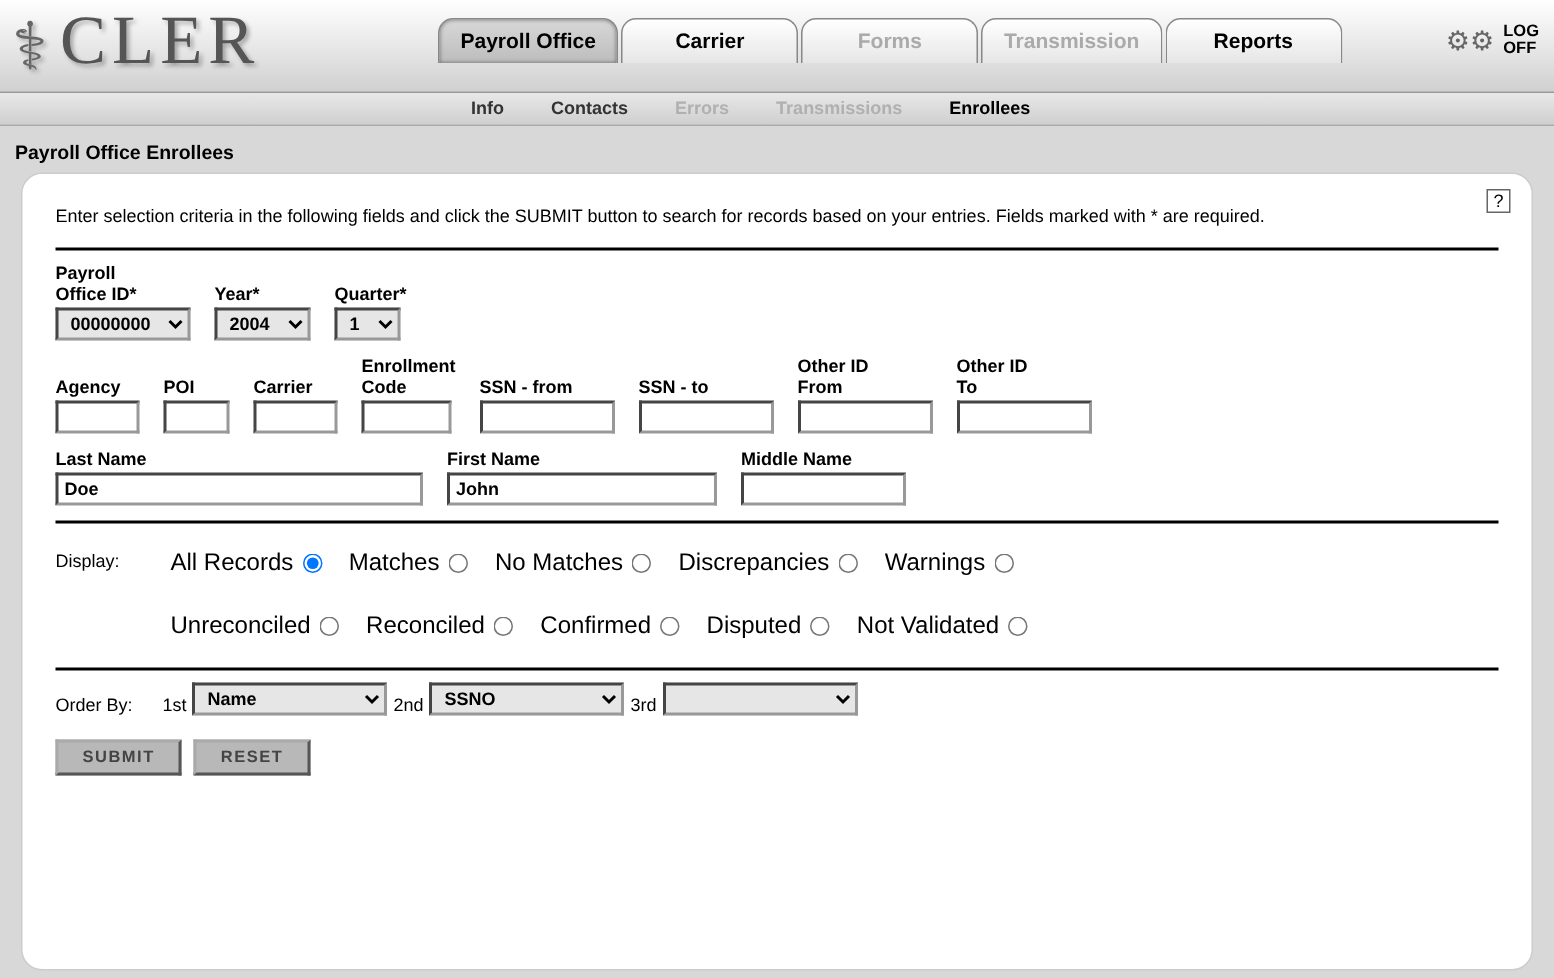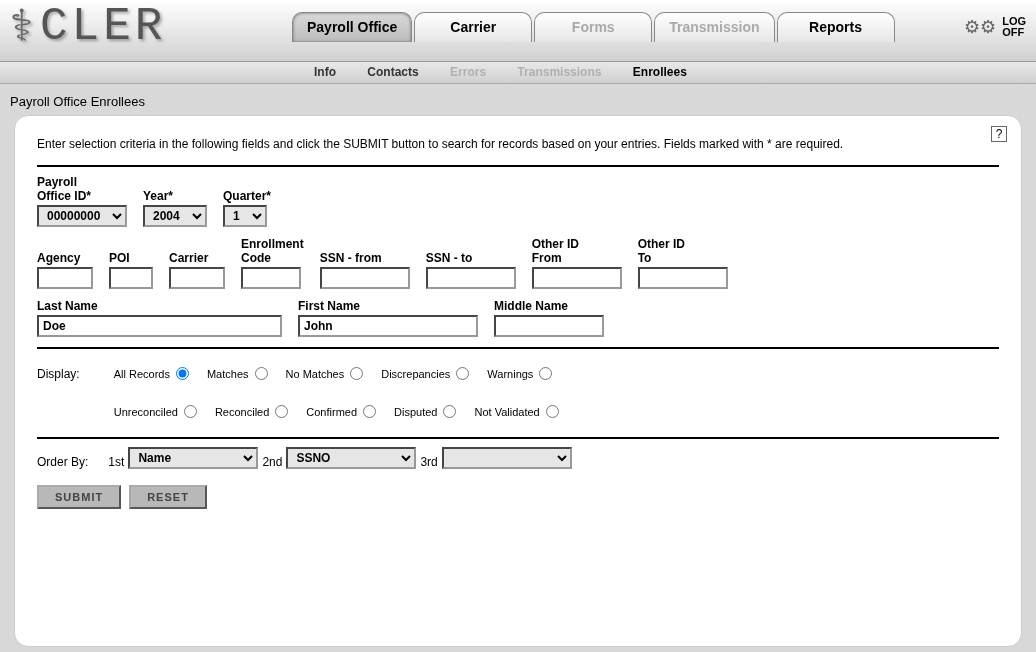--- a/index.html
+++ b/index.html
@@ -1,47 +1,47 @@
 <!DOCTYPE html>
 <html><head>
 <meta charset="utf-8">
 <style>
 *{box-sizing:border-box;margin:0;padding:0}
 body{width:1036px;height:652px;font-family:Verdana,Arial,sans-serif;font-size:12px;background:#d8d8d8;color:#000;overflow:hidden}
 .topbar{height:62px;background:linear-gradient(to bottom,#fff,#e8e8e8 50%,#d0d0d0);border-bottom:1px solid #999;position:relative}
-.logo{position:absolute;left:8px;top:0;font-family:Liberation Mono, monospace;font-size:46px;letter-spacing:4px;text-shadow:2px 2px 3px rgba(0,0,0,.3);color:#555}
+.logo{position:absolute;left:8px;top:0;font-family:Liberation Serif, serif;font-size:46px;letter-spacing:4px;text-shadow:2px 2px 3px rgba(0,0,0,.3);color:#555}
 .caduceus{display:inline-block;width:32px;vertical-align:middle;font-size:44px;color:#666}
 .maintabs{position:absolute;left:292px;top:12px;display:flex;gap:2px}
 .tab{height:30px;min-width:118px;padding:6px 14px 0;border:1px solid #888;border-bottom:none;border-radius:10px 10px 0 0;font-size:14px;text-align:center;font-weight:bold;background:linear-gradient(to bottom,#fff,#e6e6e6);cursor:pointer}
 .tab.active{background:linear-gradient(to bottom,#d8d8d8,#bcbcbc);box-shadow:inset 0 0 3px #666}
 .tab.dis{color:#aaa}
 .logoff{position:absolute;right:10px;top:16px;display:flex;align-items:center;gap:6px;cursor:pointer}
 .logoff .gear{font-size:18px;color:#666}
 .logoff .txt{font-size:11px;font-weight:bold;line-height:11px}
 .subtabs{height:22px;background:linear-gradient(to bottom,#e8e8e8,#cfcfcf);border-bottom:1px solid #aaa;padding-left:300px}
 .subtabs span{display:inline-block;padding:3px 14px;font-size:12px;font-weight:bold;color:#333;cursor:pointer}
 .subtabs span.dis{color:#b0b0b0}
 .subtabs span.active{color:#000}
-.heading{padding:10px 10px 6px;font-weight:normal;font-size:13px}
+.heading{padding:10px 10px 6px;font-weight:bold;font-size:13px}
 .panel{background:#fff;margin:0 14px 14px;border-radius:14px;border:1px solid #ccc;padding:16px 22px;position:relative;min-height:532px}
 .help{position:absolute;right:14px;top:10px;width:16px;height:16px;border:1px solid #666;font-size:12px;text-align:center;line-height:14px;cursor:pointer}
 .intro{font-size:12px;margin:4px 0 12px;line-height:1.4}
 hr.sep{border:none;border-top:2px solid #000;margin:4px 0 8px}
 .row{display:flex;gap:16px;align-items:flex-end;margin-bottom:10px;flex-wrap:wrap}
 .fld{display:flex;flex-direction:column}
 .fld label{font-weight:bold;font-size:12px;margin-bottom:2px;white-space:pre-line}
 select,input[type=text]{border:2px inset #999;background:#fff;font-family:inherit;font-size:12px;font-weight:bold;height:22px;padding:0 4px}
 select{background:#e6e6e6}
 .small{width:56px}
 .med{width:90px}
 .name{width:180px}
 .radgroup{display:flex;flex-wrap:wrap;column-gap:18px;row-gap:12px;margin:18px 0}
 .radlbl{font-weight:normal;margin-right:16px}
 .raditem{display:flex;align-items:center;gap:6px}
-.raditem label{font-size:11px}
+.raditem label{font-size:16px}
 .ord{display:flex;align-items:flex-end;gap:4px;flex-wrap:wrap;margin:8px 0}
 .ord label{font-size:12px}
 .ord select{width:130px}
 .btnrow{margin-top:16px;display:flex;gap:8px}
 button.action{padding:4px 16px;font-size:11px;font-weight:bold;letter-spacing:1px;border:2px outset #aaa;background:#b8b8b8;color:#444;cursor:pointer}
 </style>
 </head>
 <body>
 
 <div class="topbar">

